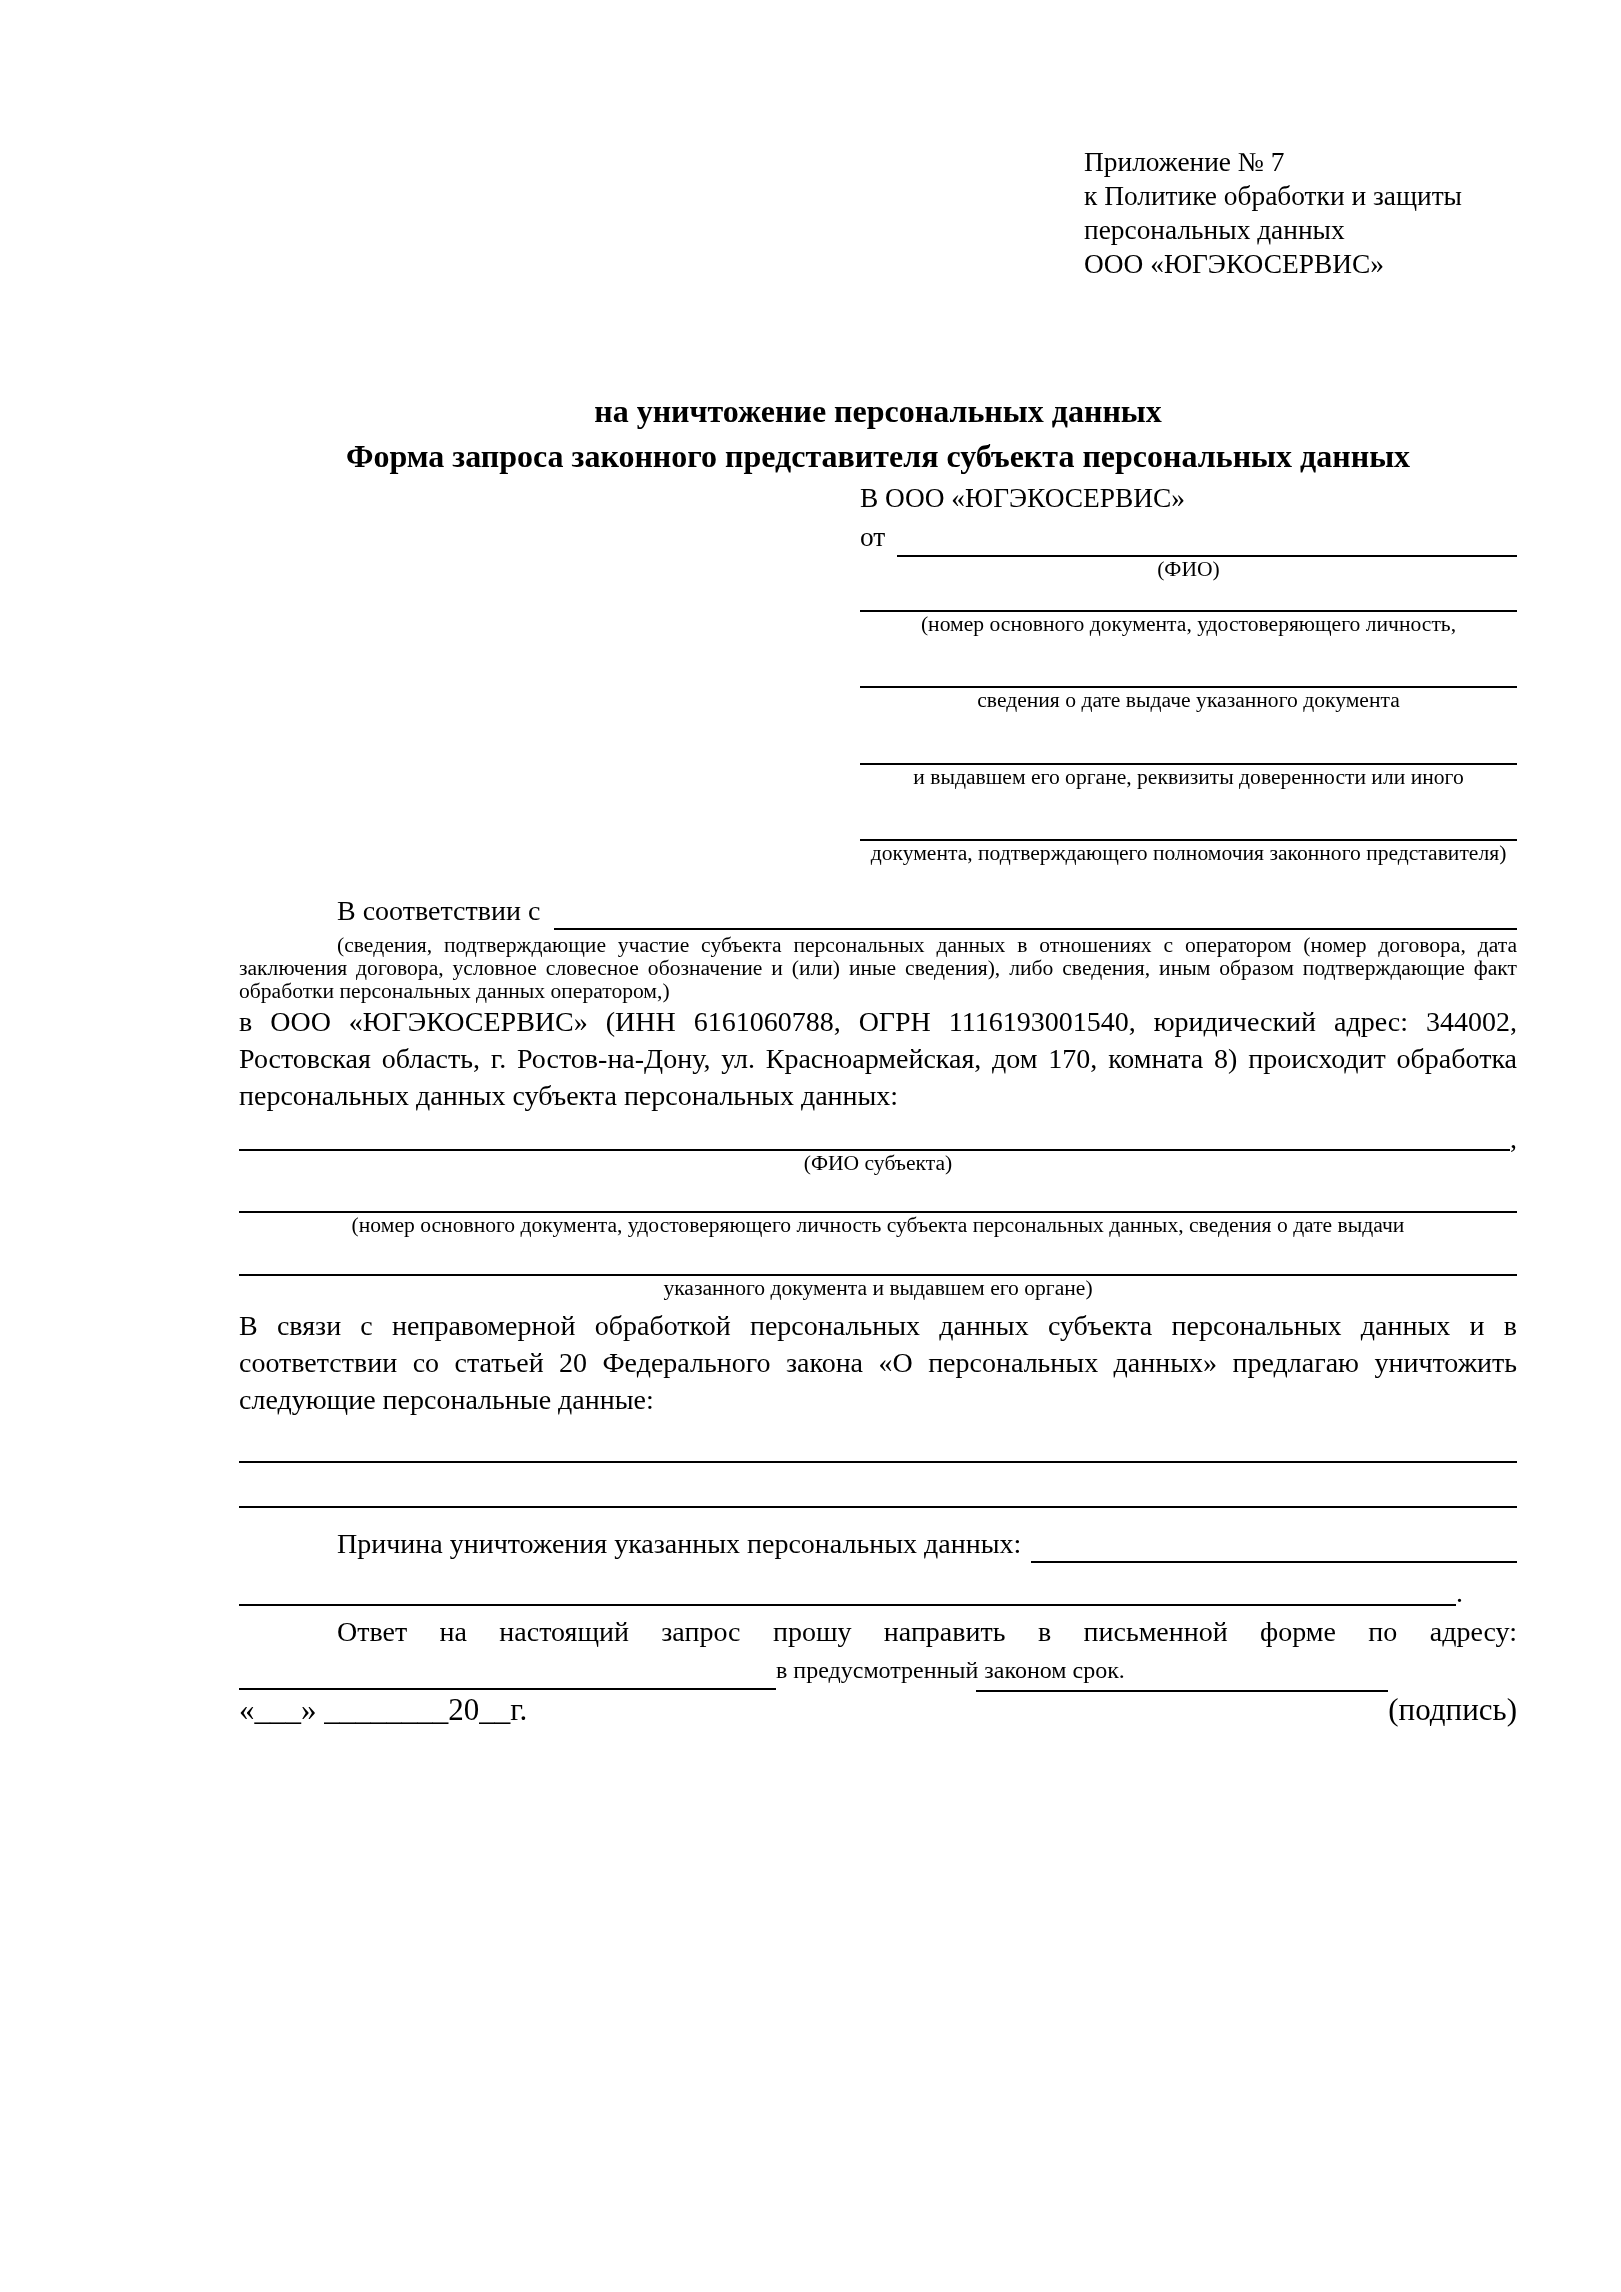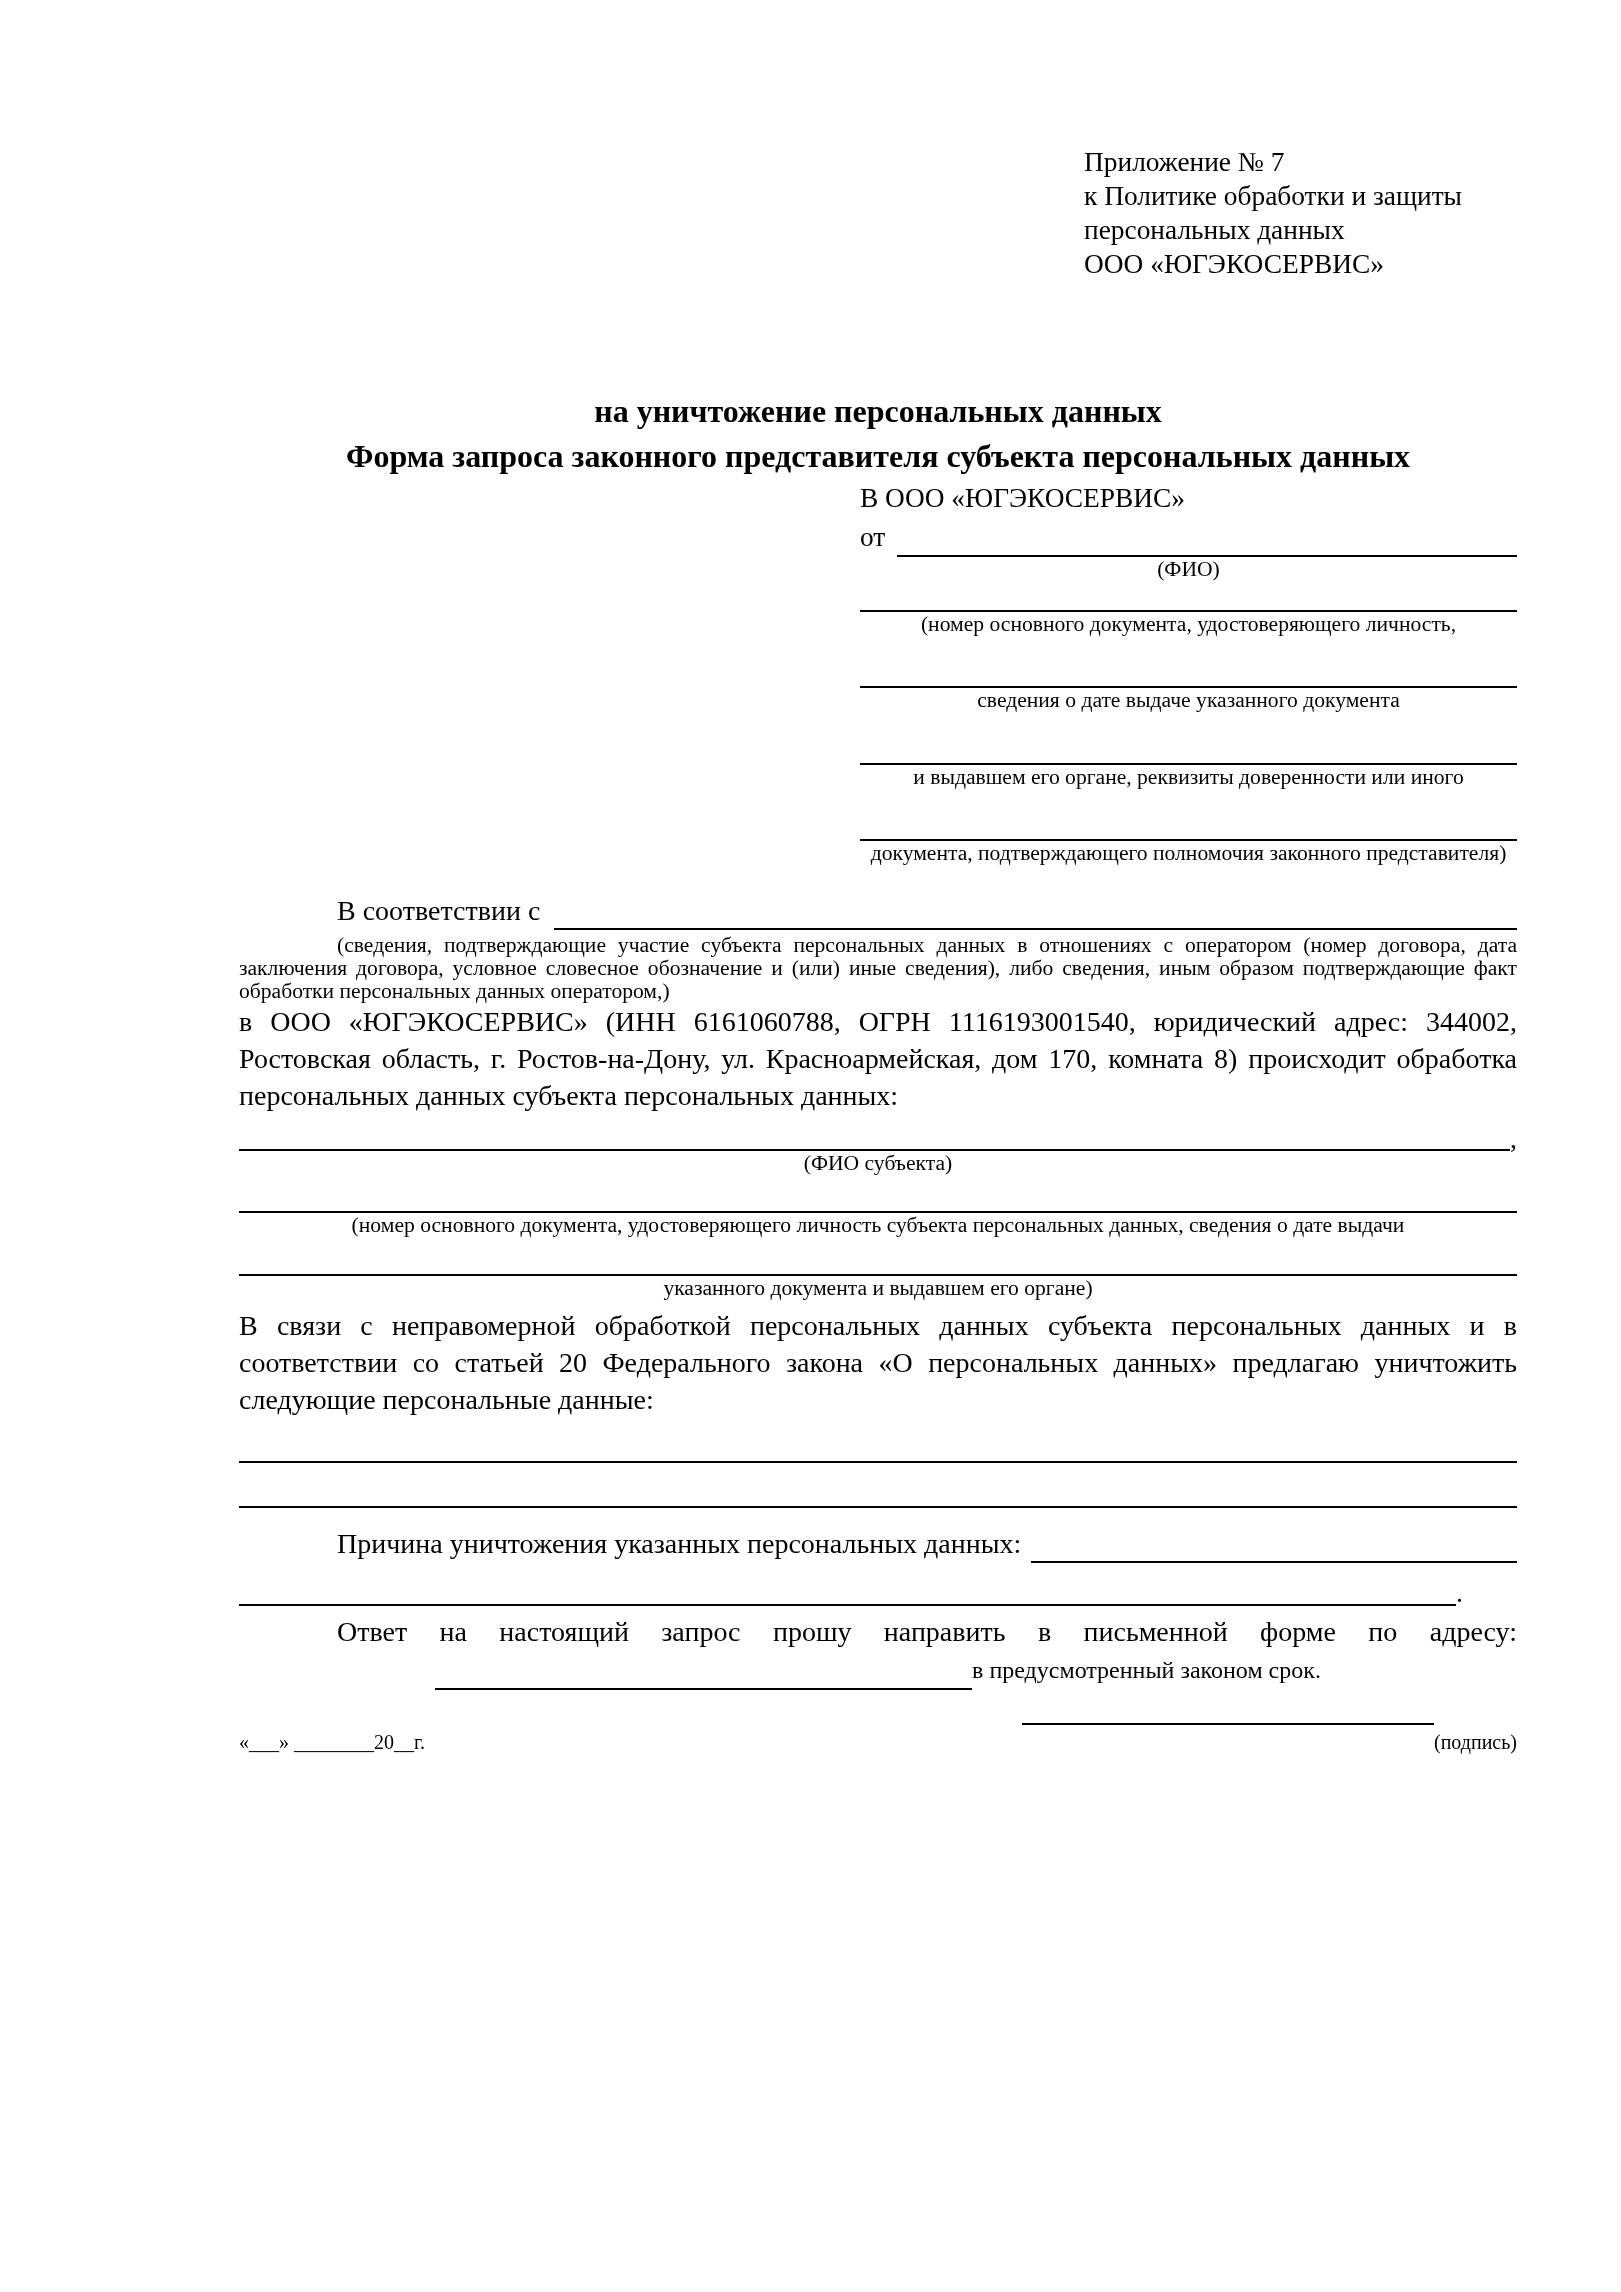--- a/index.html
+++ b/index.html
@@ -19,21 +19,21 @@
   }
 
   
   .appendix { margin-left:845px; font-size:27.4px; line-height:34px; }
 
   
   .title { margin-top:108px; text-align:center; font-weight:bold; font-size:32px; line-height:45px; }
 
   
   .addressee { margin-left:621px; width:657px; font-size:27.4px; line-height:39px; }
-  .row { display:flex; align-items:flex-end;justify-content:center; }
+  .row { display:flex; align-items:flex-end; }
   .blank { border-bottom:2.9px solid #000; }
   .fill { flex:1 1 auto; }
   .from-row .from-label { padding-right:11.8px; }
   .cap { font-size:21.6px; line-height:25.5px; text-align:center; }
   .blank-line { height:0; border-bottom:2.9px solid #000; }
   .addressee .blank-line.first { margin-top:27.4px; }
   .addressee .blank-line.next  { margin-top:49px; }
 
   
   .bodytxt { font-size:28px; line-height:37px; }
@@ -50,21 +50,21 @@
   .reason-row .lead { padding-left:98px; padding-right:9.8px; }
   .period-row { margin-top:15.7px; margin-right:54px; height:27.4px; font-size:28px; line-height:27.4px; }
 
   .answer-line1 {
     margin-top:5.9px; font-size:28px; line-height:39px;
     text-align:justify; text-align-last:justify; text-indent:98px;
   }
   .answer-line2 { font-size:24px; line-height:39px; }
   .address-blank { width:537px; display:inline-block; }
 
-  .footer { margin-top:33px; display:flex; justify-content:space-between; font-size:20px; line-height:39px; }
+  .footer { display:flex; justify-content:space-between; font-size:31px; line-height:39px; }
   .sig { display:flex; align-items:flex-start; }
   .sig-blank { width:412px; display:inline-block; }
 </style>
 </head>
 <body>
 
 <div class="page">
   <div class="content">
 
     <div class="appendix">

